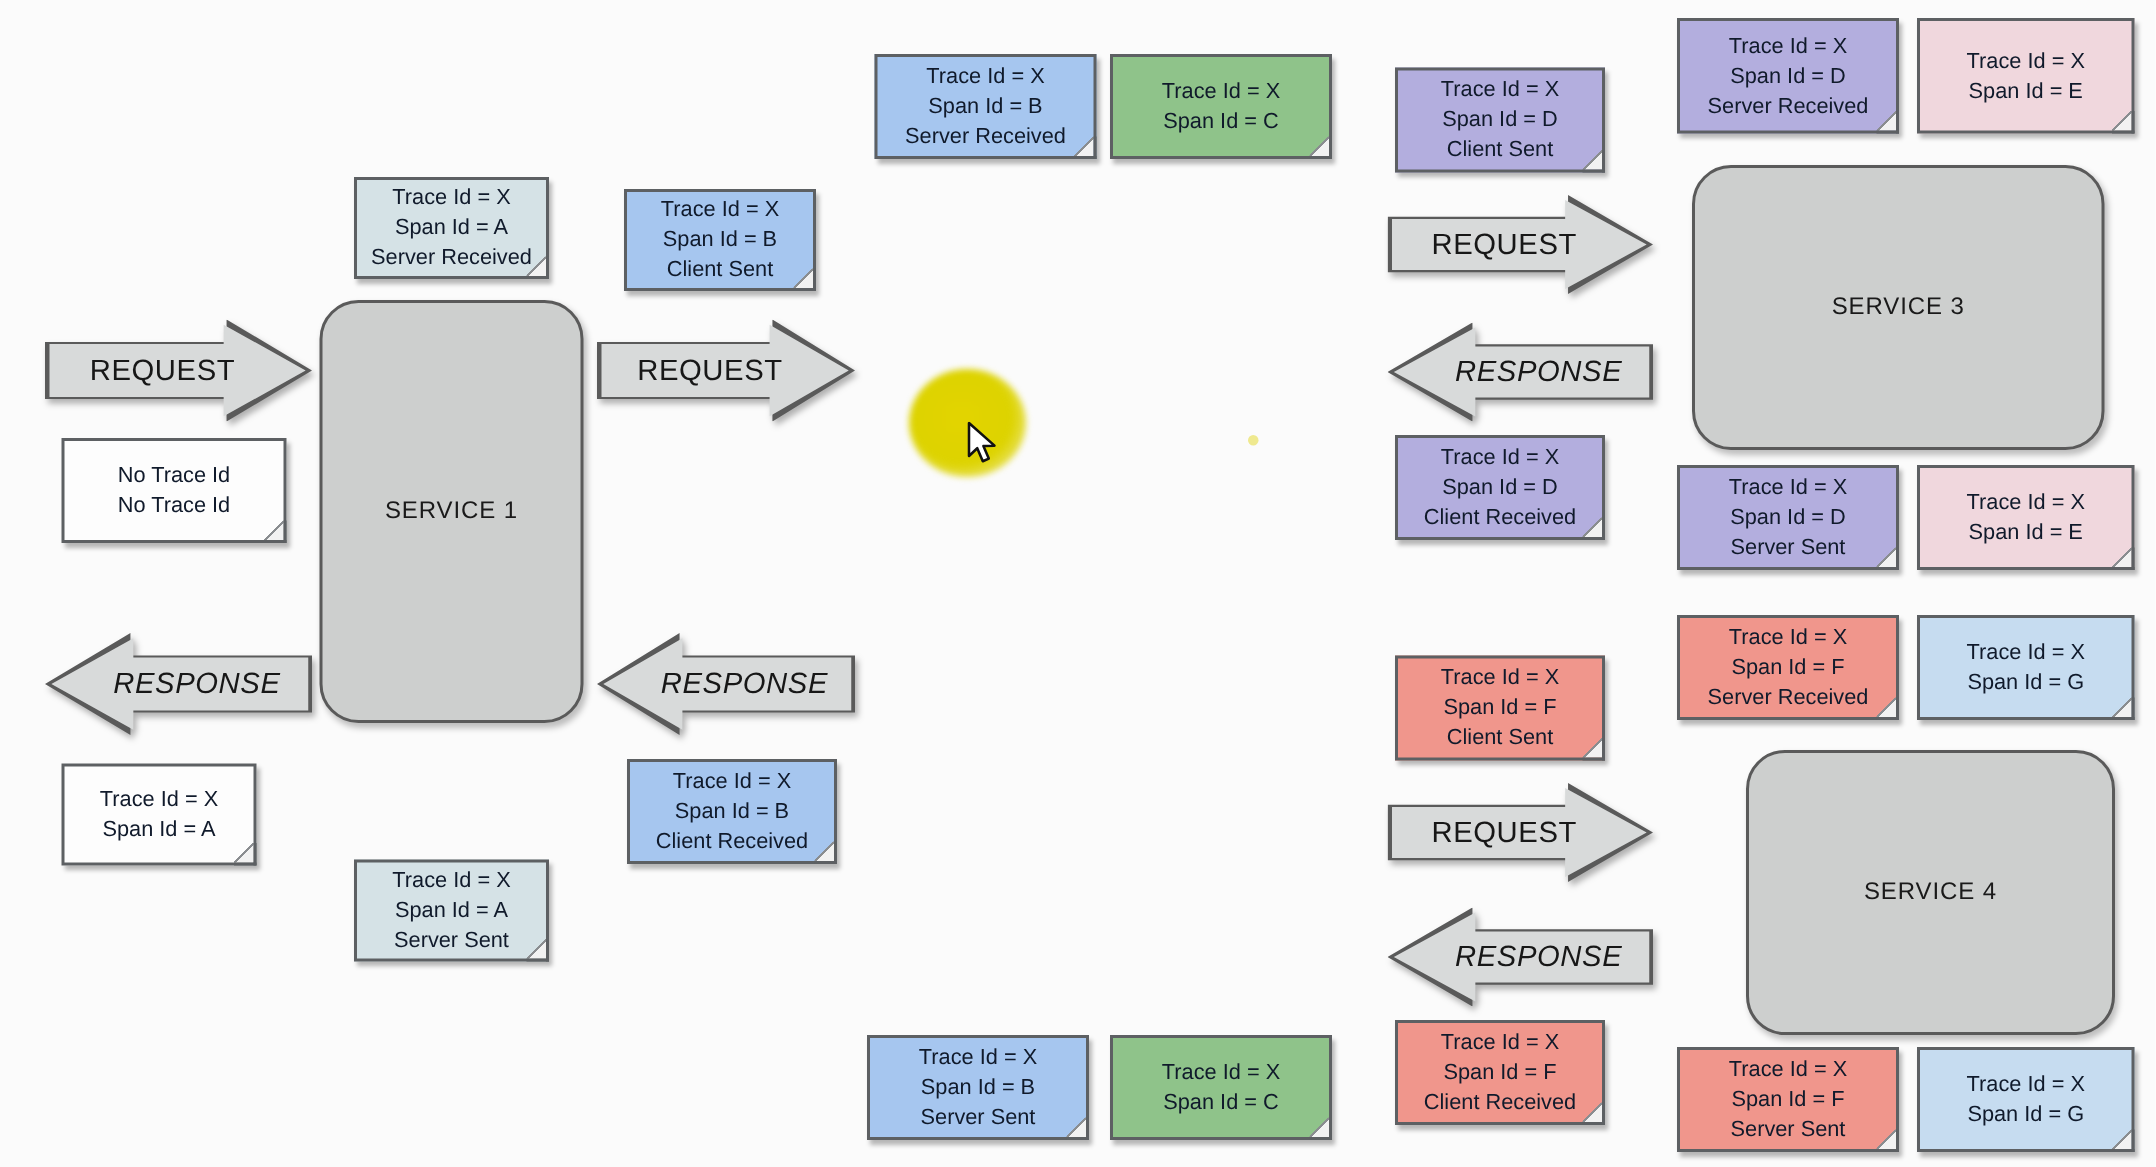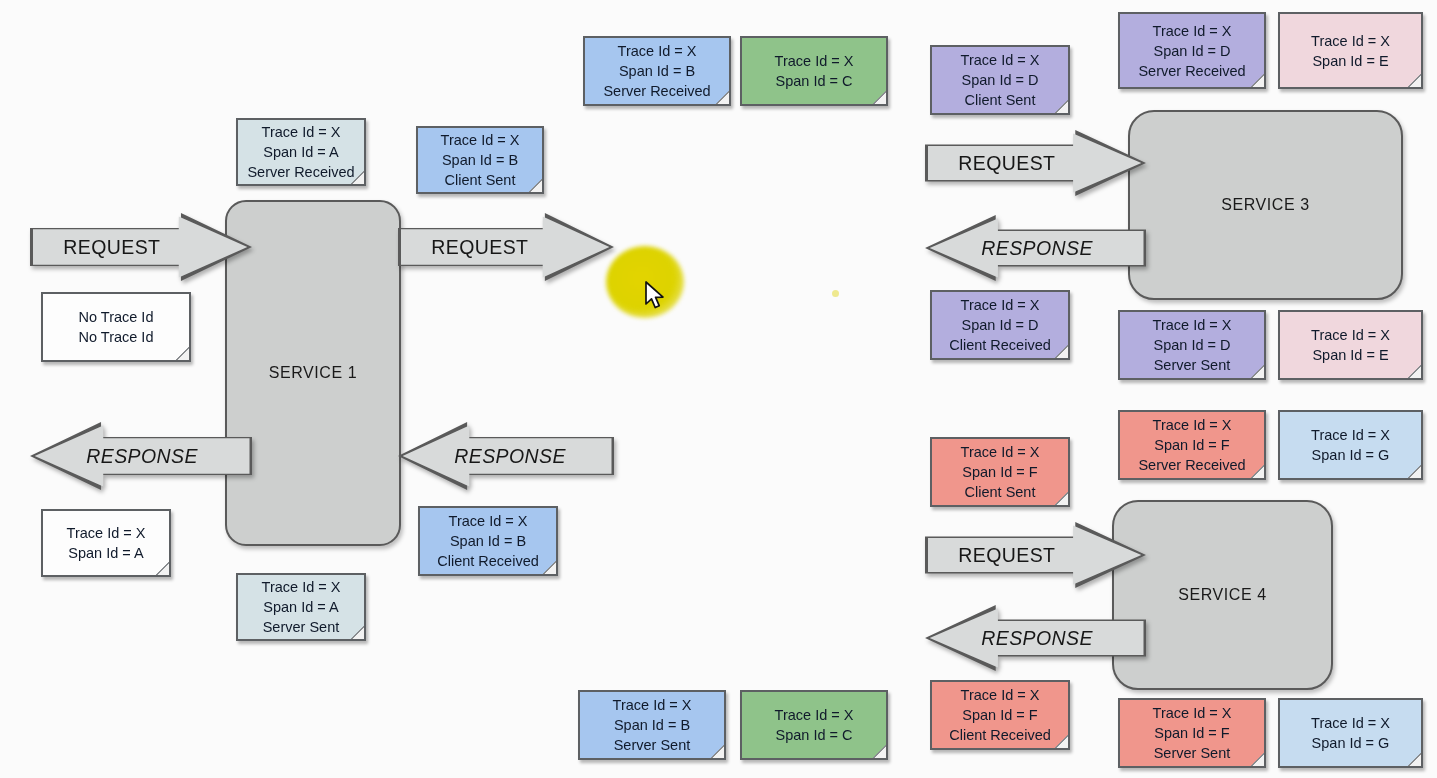--- a/index.html
+++ b/index.html
@@ -70,26 +70,25 @@
   .c-green  { background: #8fc38a; }
   .c-purple { background: #b3aede; }
   .c-pink   { background: #f0d7dd; }
   .c-red    { background: #f0968c; }
 
   
   .arrow {
     position: absolute;
     display: flex;
     align-items: center;
-    justify-content: flex-start;
+    justify-content: center;
     color: #171717;
     font-size: 19.5px;
     letter-spacing: 0.4px;
     filter: drop-shadow(2px 3px 2px rgba(0,0,0,0.30));
-    padding-left: 44px;
   }
   .arrow .body {
     position: absolute;
     inset: 0;
     background: #5a5a5a;
   }
   .arrow .fill {
     position: absolute;
     inset: 2.5px;
     background: #d8dada;
@@ -153,30 +152,30 @@
     font-family: "DejaVu Sans", sans-serif;
     white-space: nowrap;
     pointer-events: none;
   }
 </style>
 </head>
 <body>
 
 <div id="canvas">
 
-  <div class="service" style="left:225px; top:200px; width:176px; height:346px;border-radius:21px;">
+  <div class="service" style="left:213px; top:200px; width:176px; height:282px;">
     <span>SERVICE 1</span>
   </div>
 
 
   <div class="service" style="left:1128px; top:110px; width:275px; height:190px;">
     <span>SERVICE 3</span>
   </div>
 
-  <div class="service" style="left:1112px; top:500px; width:221px; height:190px;">
+  <div class="service" style="left:1164px; top:500px; width:246px; height:190px;">
     <span>SERVICE 4</span>
   </div>
 
   <div class="arrow right" style="left:30px; top:213px; width:178px; height:68px;">
     <span class="body"></span>
     <span class="fill"></span>
     <span class="lbl">REQUEST</span>
   </div>
 
   <div class="arrow right" style="left:398px; top:213px; width:172px; height:68px;">

